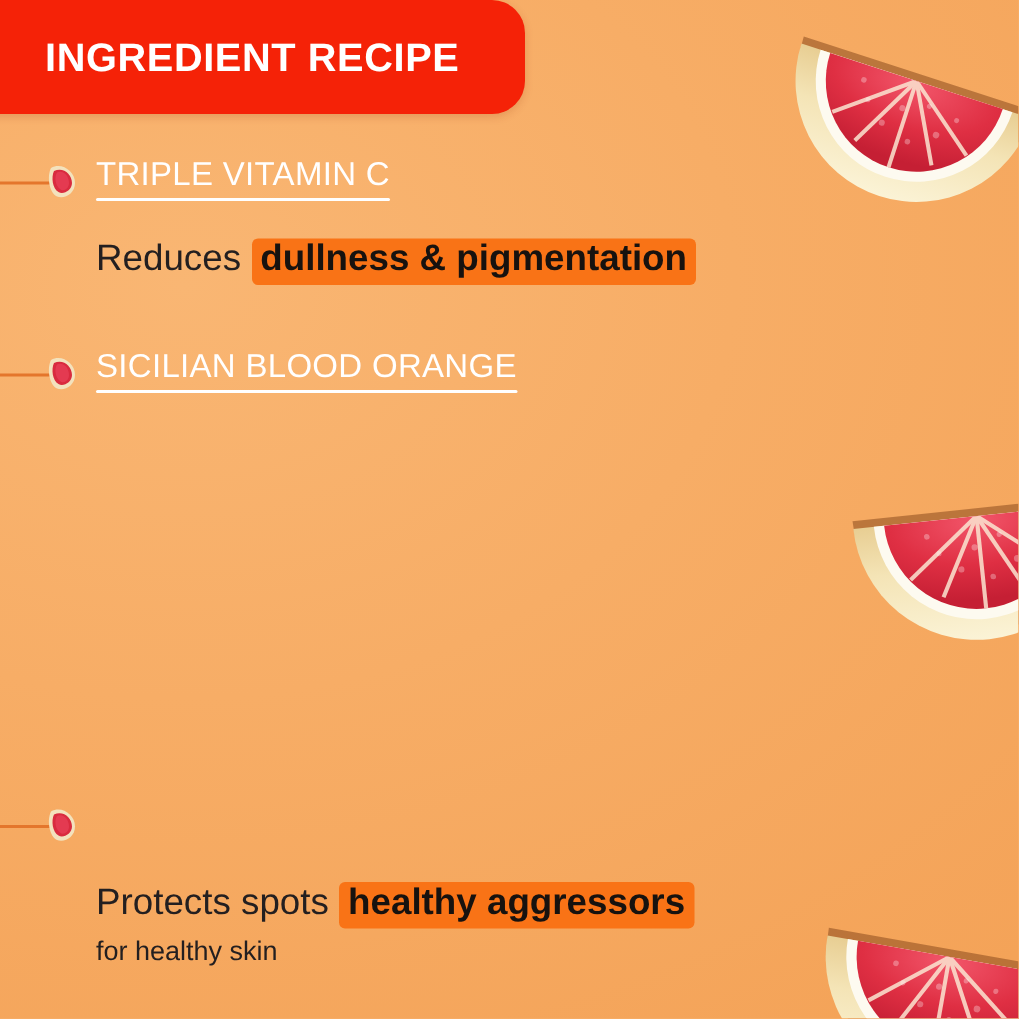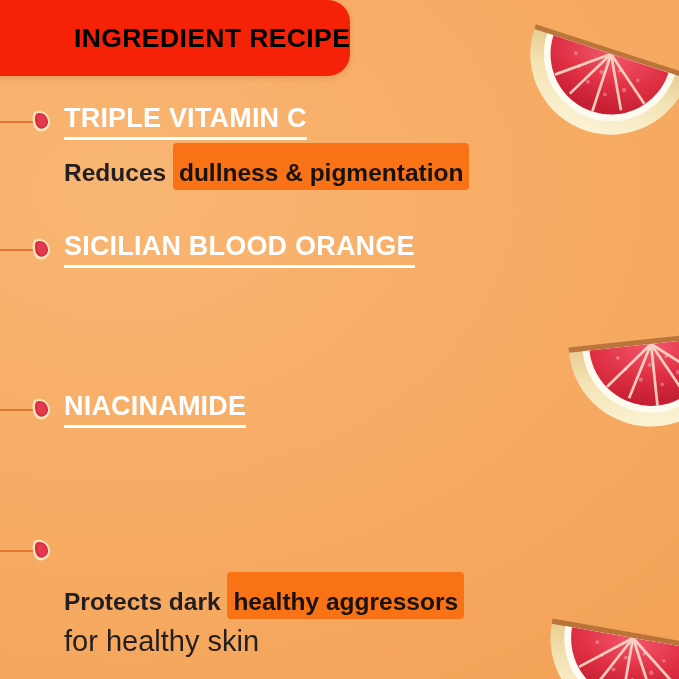--- a/index.html
+++ b/index.html
@@ -31,27 +31,26 @@
     height: 76px;
     background: #F52207;
     border-radius: 0 22px 22px 0;
     box-shadow: 0 2px 6px rgba(150, 40, 10, 0.18);
     display: flex;
     align-items: center;
     box-sizing: border-box;
     padding-left: 44px;
   }
   .banner-title {
-    color: #000000;
+    color: #ffffff;
     font-size: 26.5px;
     font-weight: bold;
     letter-spacing: 0.4px;
     line-height: 1;
     white-space: nowrap;
-    margin-left: 44px;
   }
 
   
   .block {
     position: absolute;
     left: 0;
     width: 640px;
   }
   .block-1 { top: 104px; }
   .block-2 { top: 232px; }
@@ -79,22 +78,22 @@
   }
   .heading-wrap {
     position: absolute;
     left: 64px;
     top: 0;
     display: inline-block;
   }
   .heading {
     display: block;
     color: #FFFFFF;
-    font-size: 27px;
-    font-weight: bold;
+    font-size: 22px;
+    font-weight: normal;
     letter-spacing: 0.2px;
     line-height: 1.08;
     white-space: nowrap;
   }
   .heading-rule {
     display: block;
     height: 2.5px;
     background: #FFFFFF;
     margin-top: 4px;
     border-radius: 1px;
@@ -103,35 +102,35 @@
   .desc {
     margin-left: 64px;
     margin-top: 11px;
     font-size: 24.5px;
     color: #231F20;
     line-height: 1.45;
     max-width: 545px;
   }
   .desc .plain {
     color: #231F20;
-    font-weight: bold;
+    font-weight: normal;
   }
   .desc .hl {
     background: #F97316;
     color: #17120F;
     font-weight: bold;
     border-radius: 4px;
-    padding: 16px 6px 4px 6px;
+    padding: 0 6px 4px 6px;
     box-decoration-break: clone;
     -webkit-box-decoration-break: clone;
   }
   .desc-line-2 {
     margin-left: 64px;
     margin-top: 2px;
-    font-size: 29px;
+    font-size: 18px;
     color: #231F20;
     line-height: 1.35;
   }
 
   
   .slice {
     position: absolute;
     pointer-events: none;
   }
   .slice-top    { right: -16px; top: -30px;  width: 168px; height: 168px; transform: rotate(18deg); }
@@ -307,46 +306,32 @@
         </svg>
       </div>
       <div class="heading-wrap">
         <span class="heading">SICILIAN BLOOD ORANGE</span>
         <span class="heading-rule"></span>
       </div>
     </div>
   </div>
 
   <div class="block block-3">
-    <div class="head-row">
-      <div class="leader-line"></div>
-      <div class="wedge">
-        <svg viewBox="0 0 22 28" width="100%" height="100%" aria-hidden="true">
-          <path d="M3 6 C10 2 19 8 19 16 C19 23 12 27 7 25 C2 23 0 12 3 6 Z" fill="#F3E2BD"></path>
-          <path d="M5 8 C11 5 17 10 17 16 C17 21 11 24 8 22 C4 20 3 12 5 8 Z" fill="#D92B3F"></path>
-          <path d="M7 9 C11 7 15 11 15 16 C15 20 11 22 9 20 C6 18 5 12 7 9 Z" fill="#E8415A" opacity="0.7"></path>
-        </svg>
-      </div>
-      <div class="heading-wrap">
-        <span class="heading">NIACINAMIDE</span>
-        <span class="heading-rule"></span>
-      </div>
-    </div>
   </div>
 
   <div class="block block-4">
     <div class="head-row">
       <div class="leader-line"></div>
       <div class="wedge">
         <svg viewBox="0 0 22 28" width="100%" height="100%" aria-hidden="true">
           <path d="M3 6 C10 2 19 8 19 16 C19 23 12 27 7 25 C2 23 0 12 3 6 Z" fill="#F3E2BD"></path>
           <path d="M5 8 C11 5 17 10 17 16 C17 21 11 24 8 22 C4 20 3 12 5 8 Z" fill="#D92B3F"></path>
           <path d="M7 9 C11 7 15 11 15 16 C15 20 11 22 9 20 C6 18 5 12 7 9 Z" fill="#E8415A" opacity="0.7"></path>
         </svg>
       </div>
     </div>
     <div class="desc">
-      <span class="plain">Protects dark </span><span class="hl">healthy aggressors</span>
+      <span class="plain">Protects spots </span><span class="hl">healthy aggressors</span>
     </div>
     <div class="desc-line-2">for healthy skin</div>
   </div>
 
 </div>
 
 </body></html>

